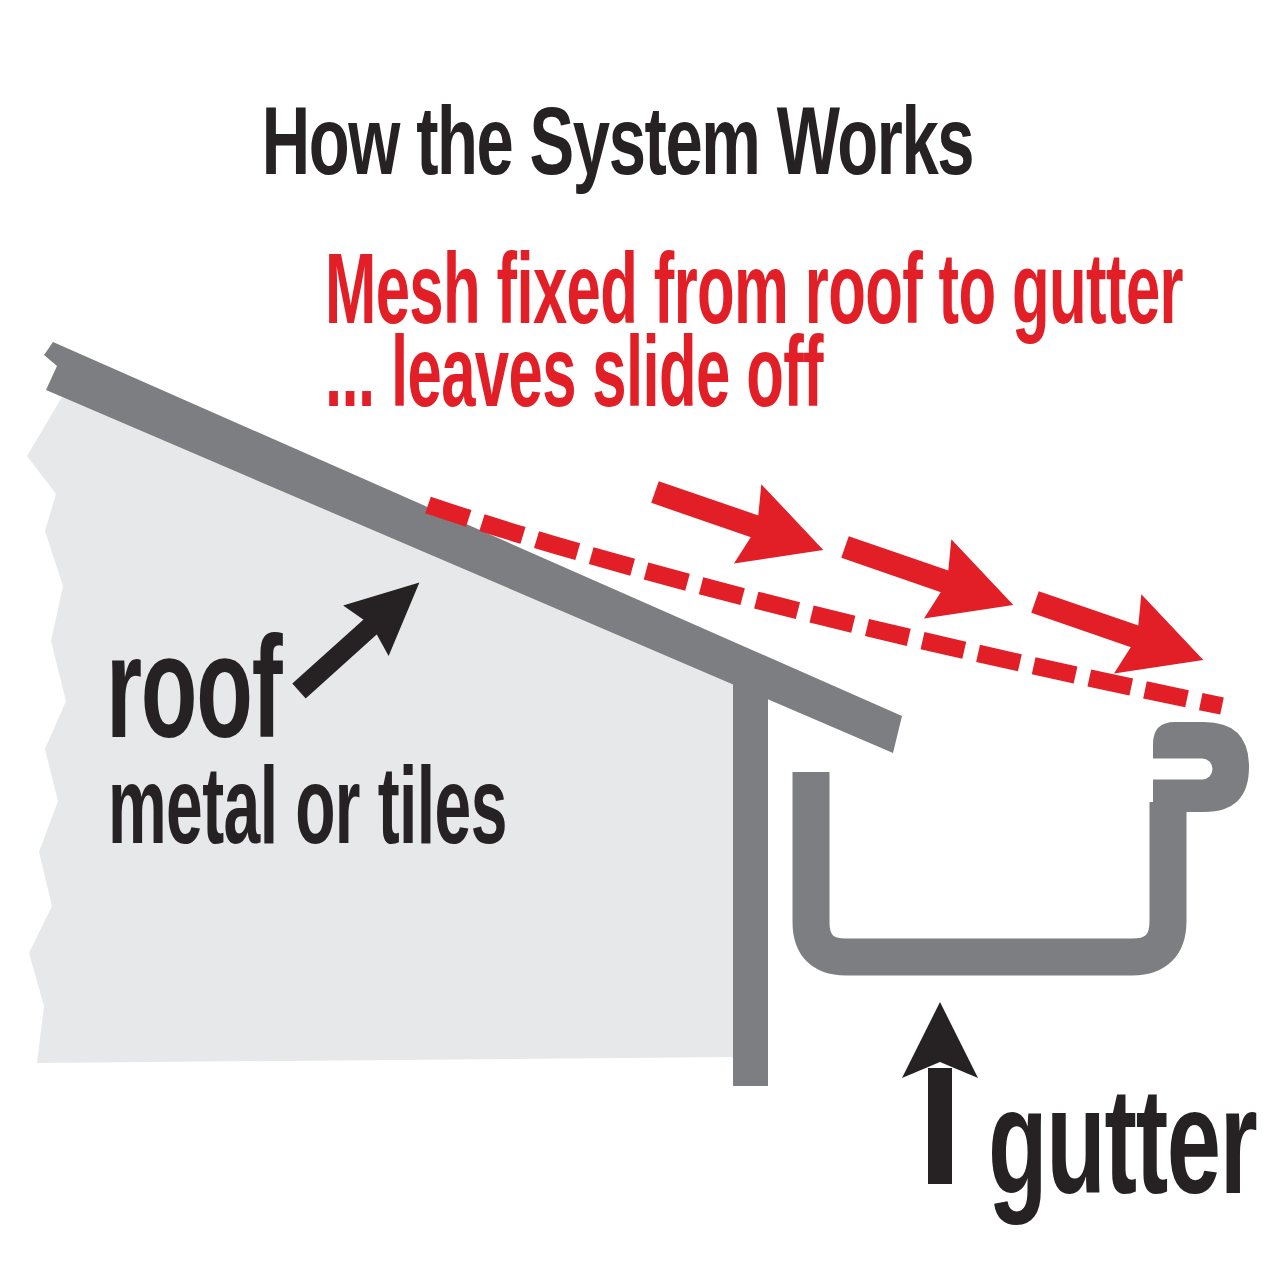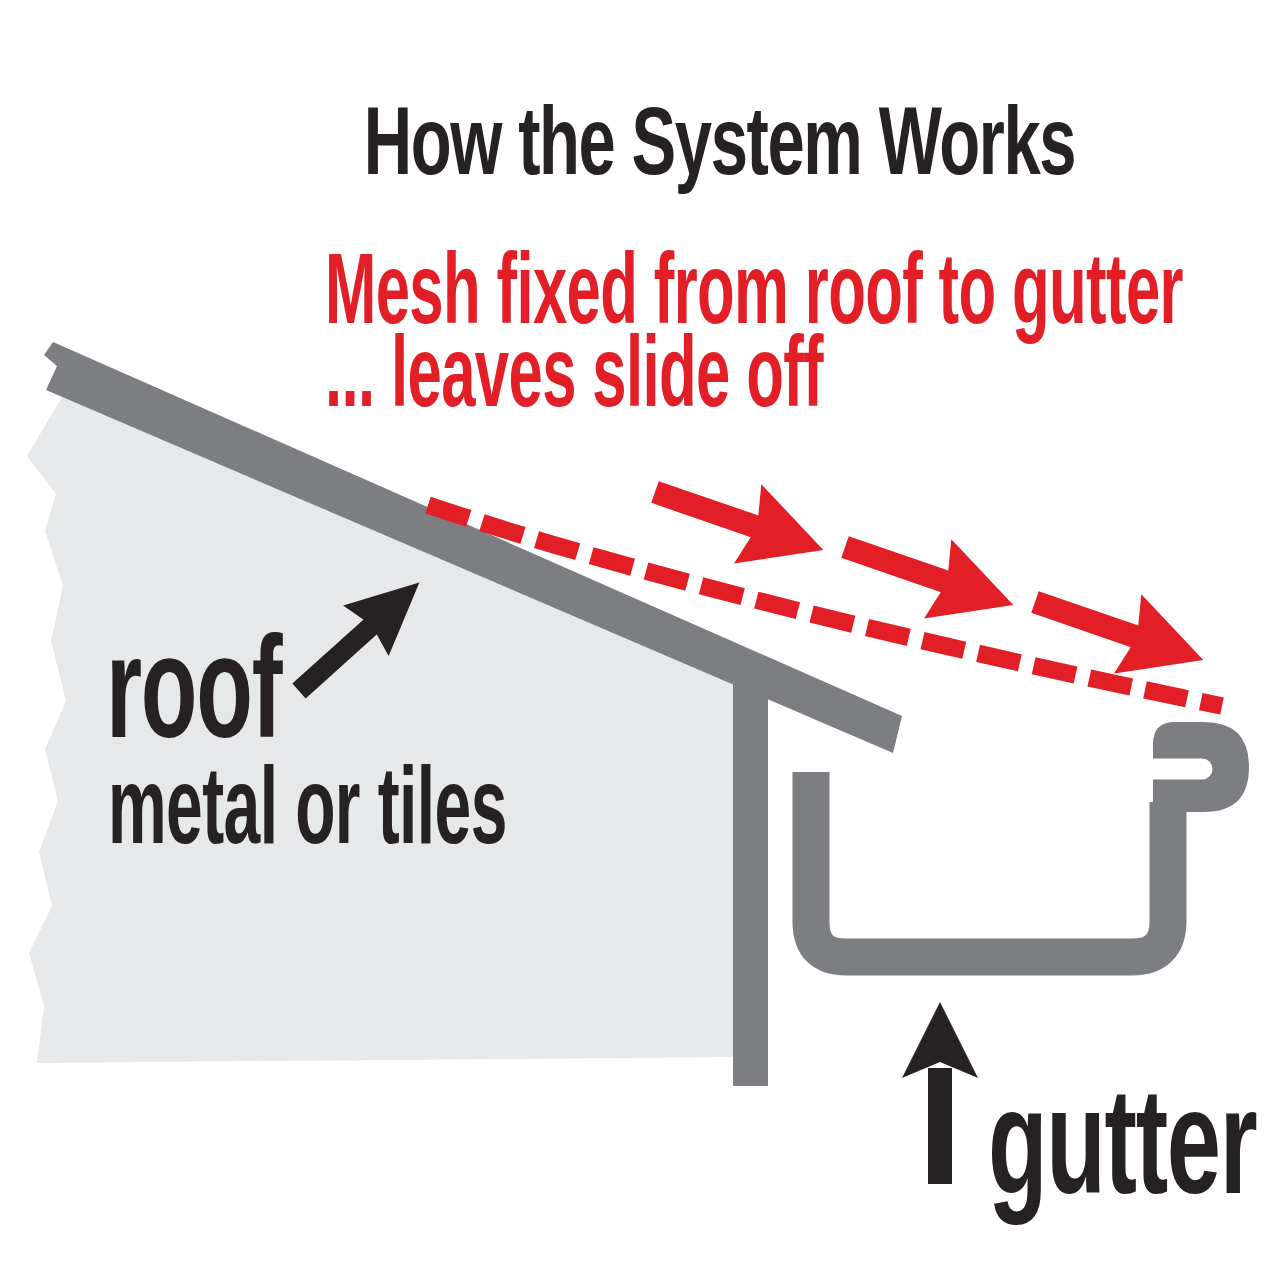--- a/index.html
+++ b/index.html
@@ -13,21 +13,21 @@
   .diagram-svg{position:absolute;left:0;top:0;width:1280px;height:1280px;}
   .txt{
     position:absolute;
     font-weight:700;
     line-height:1;
     white-space:nowrap;
     transform-origin:left top;
   }
   .title-wrap{
     position:absolute;left:0;top:92px;width:1235px;
-    text-align:right;
+    text-align:center;
   }
   .title-text{
     display:inline-block;
     font-weight:700;
     font-size:97px;
     line-height:1;
     letter-spacing:-2px;
     color:#262223;
     transform:scaleX(0.69);
     white-space:nowrap;

